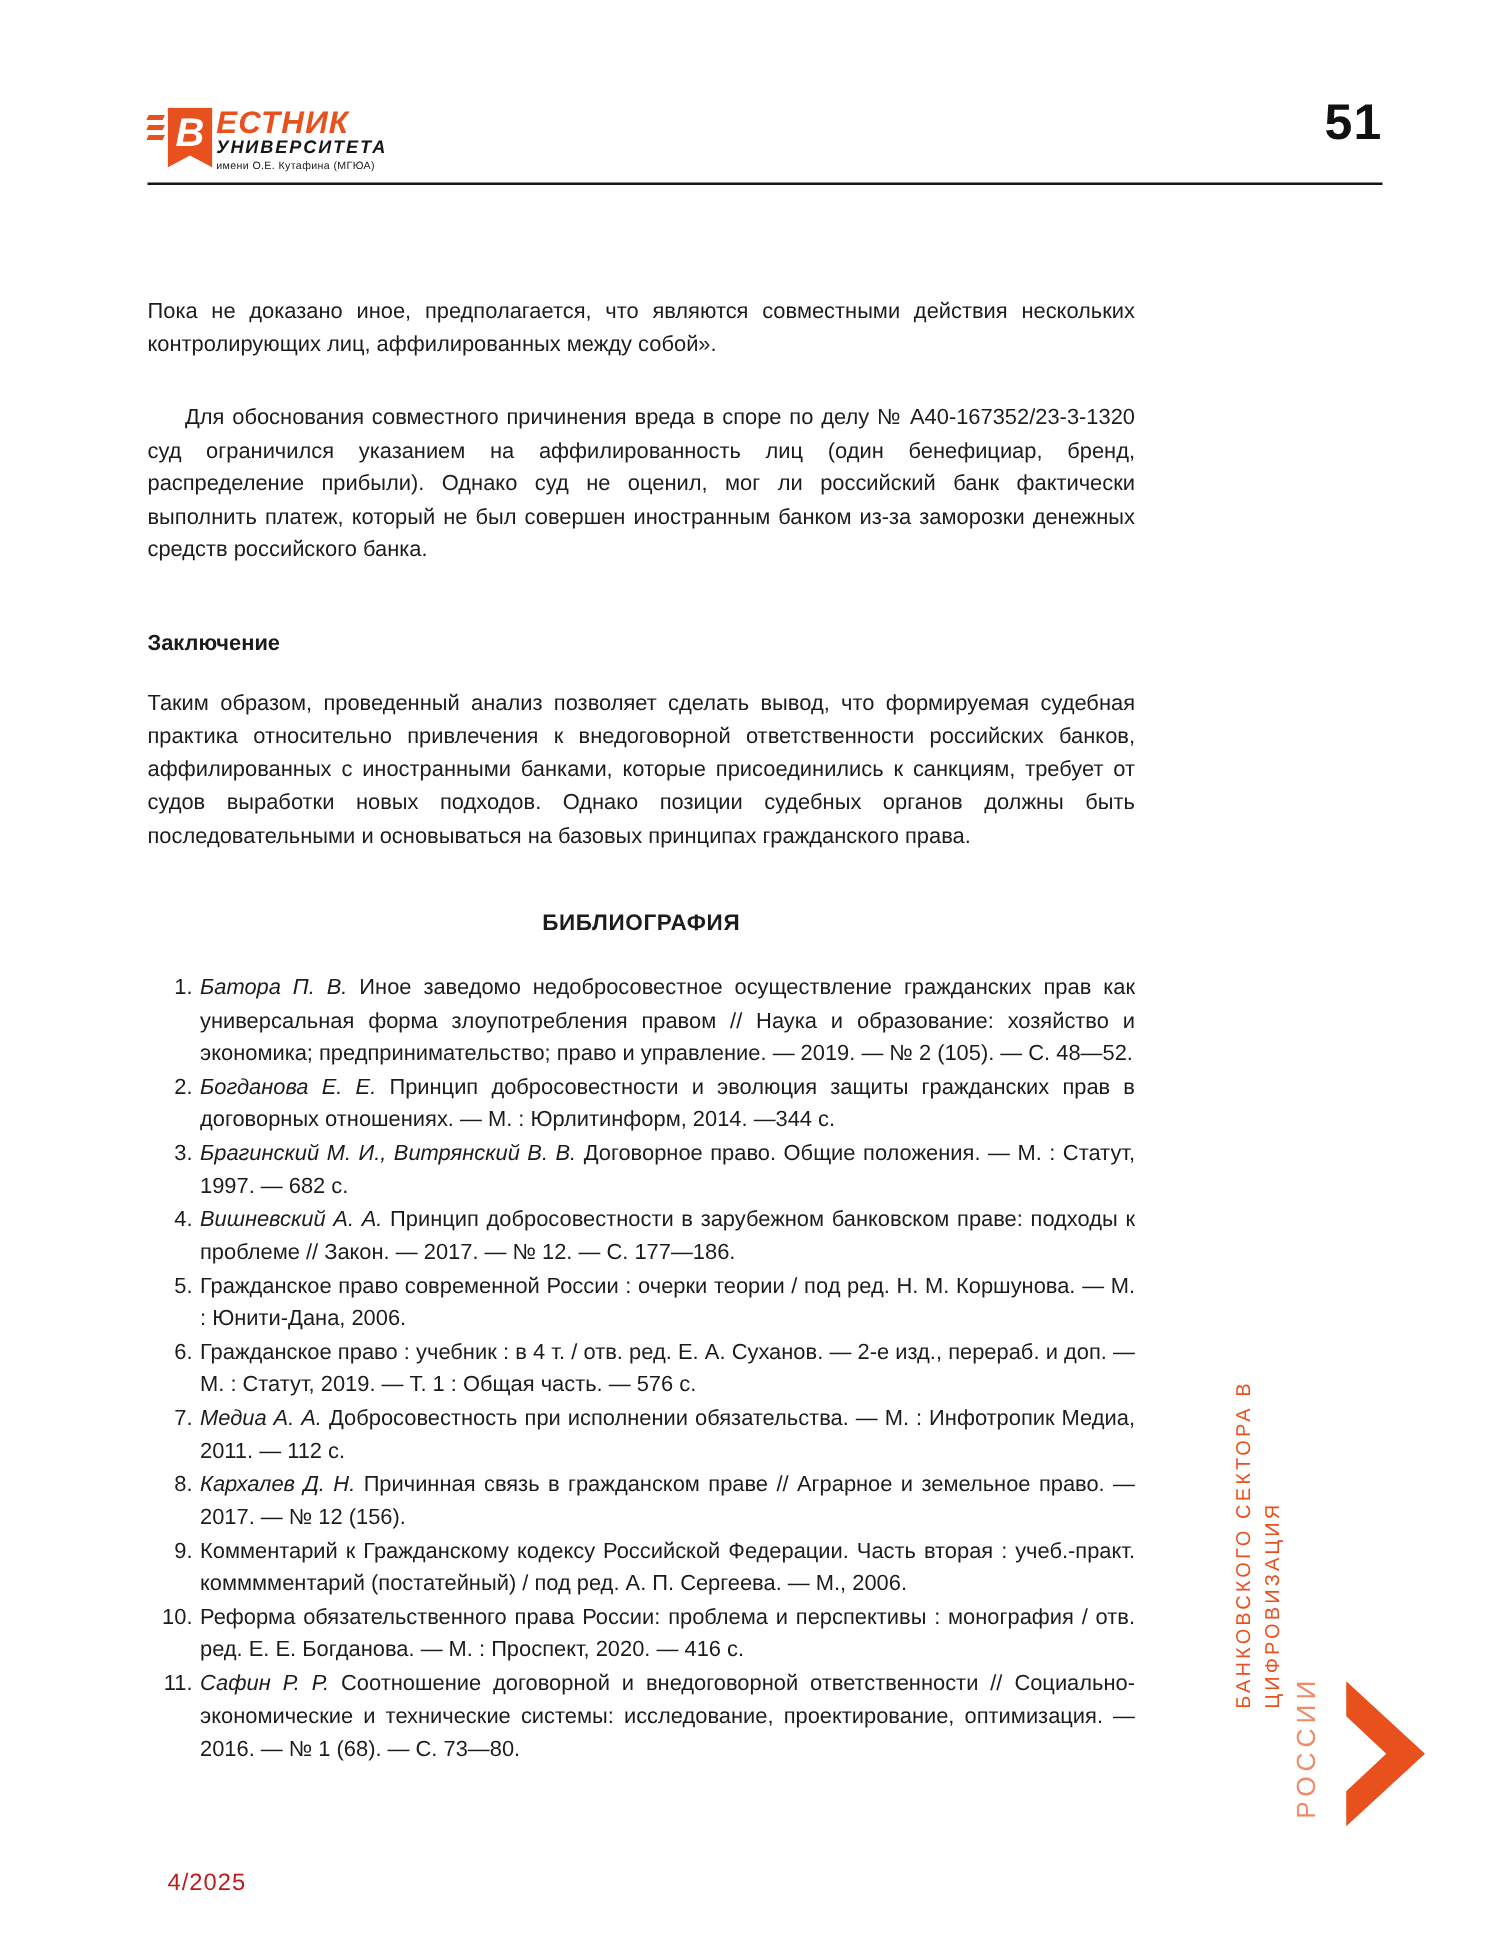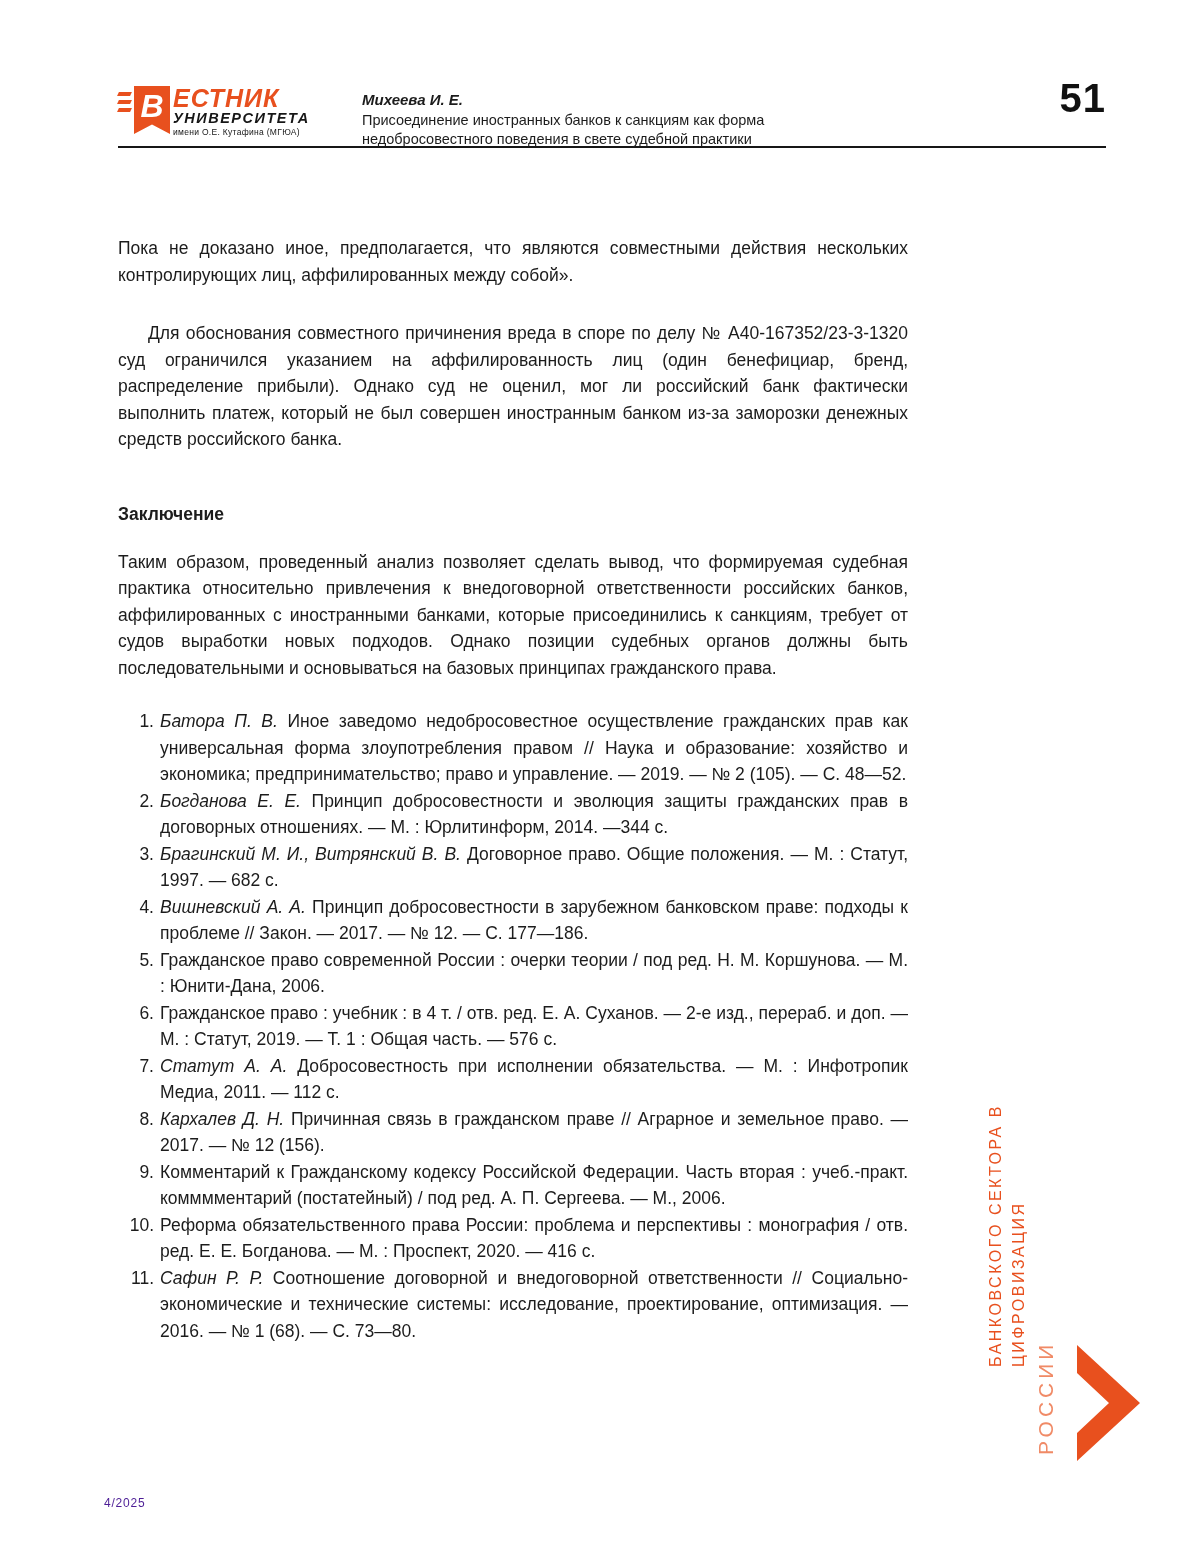--- a/index.html
+++ b/index.html
@@ -49,21 +49,21 @@
 
   
   .vt { position:absolute; transform:rotate(-90deg); transform-origin:0 0; white-space:nowrap; color:#e8501e; }
   .vt-b { left:1010px; top:1367px; font-size:16px; letter-spacing:2.5px; }  
   .vt-a { left:987px;  top:1367px; font-size:16px; letter-spacing:2.5px; }  
   .vt-c { left:1034px; top:1455px; font-size:21px; letter-spacing:4px; color:#f08a66; } 
 
   .arrow-wrap { position:absolute; left:1072px; top:1345px; width:68px; height:116px; }
 
   
-  .footer { position:absolute; left:104px; top:1496px; font-size:12px; letter-spacing:0.8px; color:#4c1d95; }
+  .footer { position:absolute; left:134px; top:1496px; font-size:19px; letter-spacing:0.8px; color:#b91c1c; }
 </style>
 </head>
 <body>
 
 <div class="page">
 
   <header class="header">
     <div class="logo">
       <div class="stripes">
           <i></i>
@@ -72,34 +72,31 @@
         </div>
       <div class="pennant">
         <span>В</span>
       </div>
       <div class="logo-text">
         <div class="lt1">ЕСТНИК</div>
         <div class="lt2">УНИВЕРСИТЕТА</div>
         <div class="lt3">имени О.Е. Кутафина (МГЮА)</div>
       </div>
     </div>
-    <div class="head-meta">
-      <div class="h-author">Михеева И. Е.</div>
-      <div class="h-title">Присоединение иностранных банков к санкциям как форма недобросовестного поведения в свете судебной практики</div>
-    </div>
     <div class="page-num">51</div>
   </header>
 
   <main class="content">
     <p class="body-p">Пока не доказано иное, предполагается, что являются совместными действия нескольких контролирующих лиц, аффилированных между собой».</p>
     <p class="body-p indent">Для обоснования совместного причинения вреда в споре по делу № А40-167352/23-3-1320 суд ограничился указанием на аффилированность лиц (один бенефициар, бренд, распределение прибыли). Однако суд не оценил, мог ли российский банк фактически выполнить платеж, который не был совершен иностранным банком из-за заморозки денежных средств российского банка.</p>
 
     <h2 class="concl-h">Заключение</h2>
     <p class="body-p concl-p">Таким образом, проведенный анализ позволяет сделать вывод, что формируемая судебная практика относительно привлечения к внедоговорной ответственности российских банков, аффилированных с иностранными банками, которые присоединились к санкциям, требует от судов выработки новых подходов. Однако позиции судебных органов должны быть последовательными и основываться на базовых принципах гражданского права.</p>
 
+    <h3 class="biblio-h">БИБЛИОГРАФИЯ</h3>
 
     <ol class="biblio">
       <li>
         <span class="n">1.</span>
         <span class="t"><i class="a">Батора П. В.</i> <span>Иное заведомо недобросовестное осуществление гражданских прав как универсальная форма злоупотребления правом // Наука и образование: хозяйство и экономика; предпринимательство; право и управление. — 2019. — № 2 (105). — С. 48—52.</span></span>
       </li>
       <li>
         <span class="n">2.</span>
         <span class="t"><i class="a">Богданова Е. Е.</i> <span>Принцип добросовестности и эволюция защиты гражданских прав в договорных отношениях. — М. : Юрлитинформ, 2014. —344 с.</span></span>
       </li>
@@ -114,21 +111,21 @@
       <li>
         <span class="n">5.</span>
         <span class="t"><i class="a"></i> <span>Гражданское право современной России : очерки теории / под ред. Н. М. Коршунова. — М. : Юнити-Дана, 2006.</span></span>
       </li>
       <li>
         <span class="n">6.</span>
         <span class="t"><i class="a"></i> <span>Гражданское право : учебник : в 4 т. / отв. ред. Е. А. Суханов. — 2-е изд., перераб. и доп. — М. : Статут, 2019. — Т. 1 : Общая часть. — 576 с.</span></span>
       </li>
       <li>
         <span class="n">7.</span>
-        <span class="t"><i class="a">Статут А. А.</i> <span>Добросовестность при исполнении обязательства. — М. : Инфотропик Медиа, 2011. — 112 с.</span></span>
+        <span class="t"><i class="a">Медиа А. А.</i> <span>Добросовестность при исполнении обязательства. — М. : Инфотропик Медиа, 2011. — 112 с.</span></span>
       </li>
       <li>
         <span class="n">8.</span>
         <span class="t"><i class="a">Кархалев Д. Н.</i> <span>Причинная связь в гражданском праве // Аграрное и земельное право. — 2017. — № 12 (156).</span></span>
       </li>
       <li>
         <span class="n">9.</span>
         <span class="t"><i class="a"></i> <span>Комментарий к Гражданскому кодексу Российской Федерации. Часть вторая : учеб.-практ. комммментарий (постатейный) / под ред. А. П. Сергеева. — М., 2006.</span></span>
       </li>
       <li>

